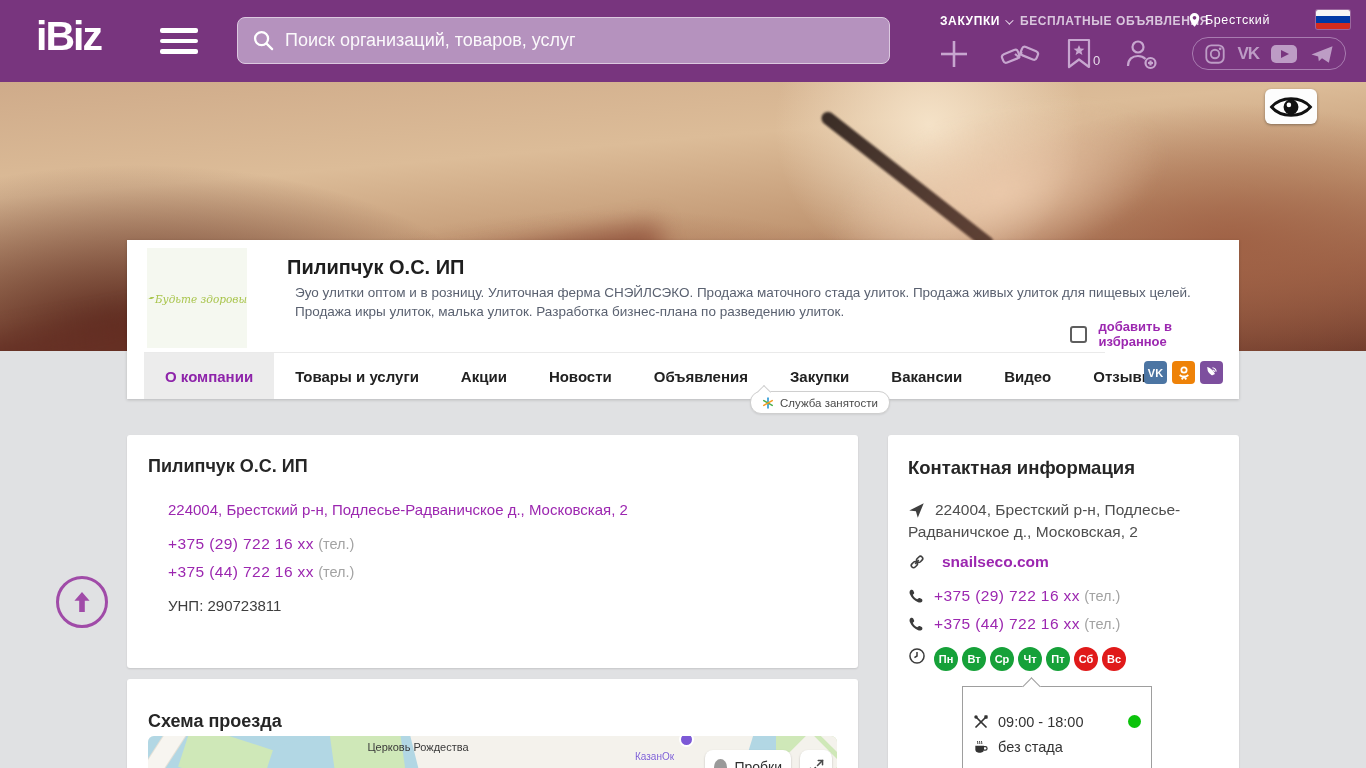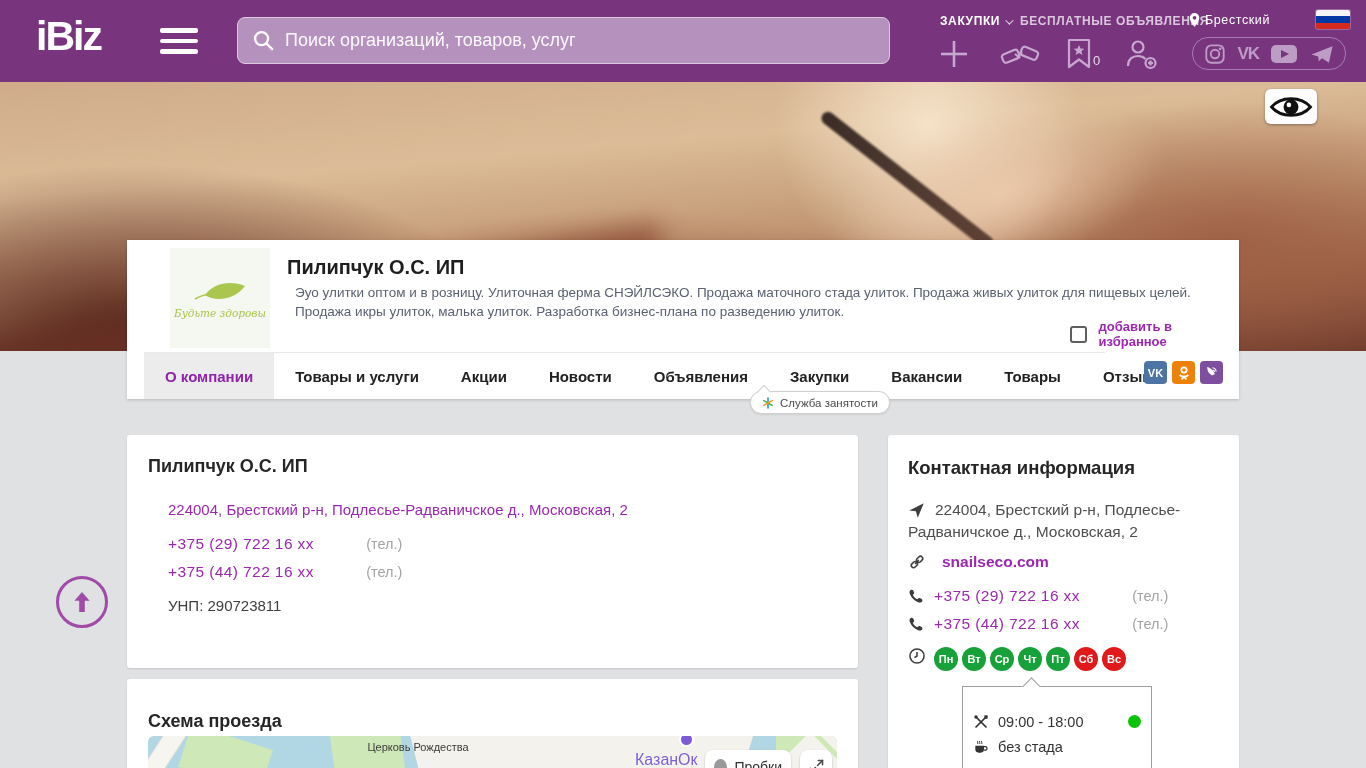--- a/index.html
+++ b/index.html
@@ -38,21 +38,21 @@
       radial-gradient(ellipse 620px 260px at 45% 115%, rgba(140,72,50,.9), rgba(140,72,50,0) 70%),
       linear-gradient(175deg, #cfab8a 0%, #dcbc98 30%, #c29874 55%, #9c644a 78%, #6e3a2b 100%);
   }
   .hero .hand { position:absolute; left:830px; top:30px; width:340px; height:160px; background:radial-gradient(ellipse, rgba(236,202,172,.95), rgba(236,202,172,0) 70%); transform:rotate(-16deg); filter:blur(6px); }
   .hero .pen { position:absolute; left:800px; top:92px; width:215px; height:13px; background:linear-gradient(90deg,#1d1210,#4c2f26); border-radius:7px; transform:rotate(38deg); filter:blur(1px); opacity:.85; }
   .hero .shade { position:absolute; left:-80px; top:205px; width:760px; height:190px; background:linear-gradient(100deg,#5c281f,#8e4c37); transform:rotate(-10deg); filter:blur(12px); opacity:.75; }
   .eye-btn { position:absolute; left:1265px; top:89px; width:52px; height:35px; background:#fdfdfd; border-radius:6px; display:flex; align-items:center; justify-content:center; cursor:pointer; box-shadow:0 1px 3px rgba(0,0,0,.35); }
 
   
   .company-card { position:absolute; left:127px; top:240px; width:1112px; height:159px; background:#fff; box-shadow:0 1px 3px rgba(0,0,0,.18); z-index:20; }
-  .clogo { position:absolute; left:20px; top:8px; width:100px; height:100px; background:#f5f8f0; display:flex; flex-direction:column; align-items:center; justify-content:center;margin-left:23px; }
+  .clogo { position:absolute; left:20px; top:8px; width:100px; height:100px; background:#f5f8f0; display:flex; flex-direction:row; align-items:center; justify-content:center; }
   .clogo-caption { font-family:"DejaVu Serif",serif; font-style:italic; font-size:10.5px; color:#a9c54d; margin-top:2px; white-space:nowrap; }
   .cname { position:absolute; left:160px; top:16px; font-size:20px; font-weight:bold; color:#1e1e1e; }
   .cdesc { position:absolute; left:168px; top:44px; width:912px; font-size:13.5px; line-height:1.38; color:#5a6170; }
   .fav-row { position:absolute; left:943px; top:79px; display:flex; align-items:center; gap:12px; cursor:pointer; }
   .fav-row input { appearance:none; -webkit-appearance:none; width:17px; height:17px; border:2px solid #5e5e5e; border-radius:3px; background:#fff; cursor:pointer; }
   .fav-label { color:#9c27b0; font-weight:bold; font-size:13px; }
 
   .tabs-wrap { position:absolute; left:17px; top:112px; width:961px; height:47px; border-top:1px solid #eaeaea; display:flex; align-items:stretch; }
   .tab { display:flex; align-items:center; padding:0 21px; font-size:15px; font-weight:bold; color:#212121; cursor:pointer; white-space:nowrap; }
   .tab.active { background:#ececec; color:#8e24aa; }
@@ -67,30 +67,30 @@
 
   
   .card { position:absolute; background:#fff; border-radius:3px; box-shadow:0 1px 2px rgba(0,0,0,.12); }
   .card h2 { font-size:18px; font-weight:bold; color:#262626; }
 
   .info-card { left:127px; top:435px; width:731px; height:233px; }
   .info-card h2 { position:absolute; left:21px; top:21px; }
   .addr-link { position:absolute; left:41px; top:66px; color:#9c27b0; font-size:15px; text-decoration:none; cursor:pointer; }
   .phone-row { position:absolute; left:41px; font-size:15.5px; }
   .phone-num { color:#9c27b0; letter-spacing:.4px; text-decoration:none; cursor:pointer; }
-  .phone-suffix { color:#a3a3a3; font-size:14.5px;margin-left:48px; }
+  .phone-suffix { color:#a3a3a3; font-size:14.5px; }
   .unp { position:absolute; left:41px; top:162px; font-size:15px; color:#3e3e3e; }
 
   .map-card { left:127px; top:679px; width:731px; height:320px; }
   .map-card h2 { position:absolute; left:21px; top:32px; }
   .map { position:absolute; left:21px; top:57px; width:689px; height:240px; border-radius:6px; overflow:hidden; background:#f4f2ec; cursor:grab; }
   .map .shp { position:absolute; }
   .map-label-church { position:absolute; left:212px; top:5px; width:116px; text-align:center; font-size:11px; line-height:1.25; color:#3a3a3a; }
   .poi-pin { position:absolute; left:531px; top:-4px; width:15px; height:15px; border-radius:50%; background:#7c59d6; border:2px solid #fff; cursor:pointer; }
-  .poi-label { position:absolute; left:487px; top:15px; font-size:16px; color:#7d5fd4; text-shadow:0 0 2px #fff; cursor:pointer; }
+  .poi-label { position:absolute; left:487px; top:15px; font-size:10px; color:#7d5fd4; text-shadow:0 0 2px #fff; cursor:pointer; }
   .traffic-btn { position:absolute; left:557px; top:14px; width:86px; height:34px; background:#fff; border-radius:8px; box-shadow:0 1px 2px rgba(0,0,0,.25); display:flex; align-items:center; gap:7px; padding:0 9px; cursor:pointer; }
   .traffic-btn .dot { width:17px; height:17px; border-radius:50%; background:#9a9a9a; }
   .traffic-btn span.lbl { font-size:14px; color:#2f2f2f; }
   .expand-btn { position:absolute; left:652px; top:14px; width:32px; height:32px; background:#fff; border-radius:8px; box-shadow:0 1px 2px rgba(0,0,0,.25); display:flex; align-items:center; justify-content:center; cursor:pointer; }
 
   .contact-card { left:888px; top:435px; width:351px; height:420px; }
   .contact-card h2 { position:absolute; left:20px; top:22px; font-size:18.5px; }
   .crow { position:absolute; left:20px; width:311px; }
   .crow .ic { float:left; margin:3px 10px 0 0; }
   .caddr { top:64px; font-size:15.5px; color:#4e4e4e; line-height:1.42; }
@@ -226,21 +226,21 @@
     </label>
 
     <div class="tabs-wrap">
       <div class="tab active">О компании</div>
       <div class="tab">Товары и услуги</div>
       <div class="tab">Акции</div>
       <div class="tab">Новости</div>
       <div class="tab">Объявления</div>
       <div class="tab">Закупки</div>
       <div class="tab">Вакансии</div>
-      <div class="tab">Товары</div>
+      <div class="tab">Видео</div>
       <div class="tab">Отзывы</div>
     </div>
 
     <div class="tab-socials">
       <div class="sq vk">VK</div>
       <div class="sq ok">
         <svg width="16" height="16" viewBox="0 0 24 24">
             <g fill="none" stroke="#fff" stroke-width="2.6">
               <circle cx="12" cy="7.5" r="4"></circle>
               <path d="M5.5 15 c2.2 2 4.4 2.6 6.5 2.6 s4.3-.6 6.5-2.6 M8.5 21.5 l3.5-4 3.5 4"></path>

